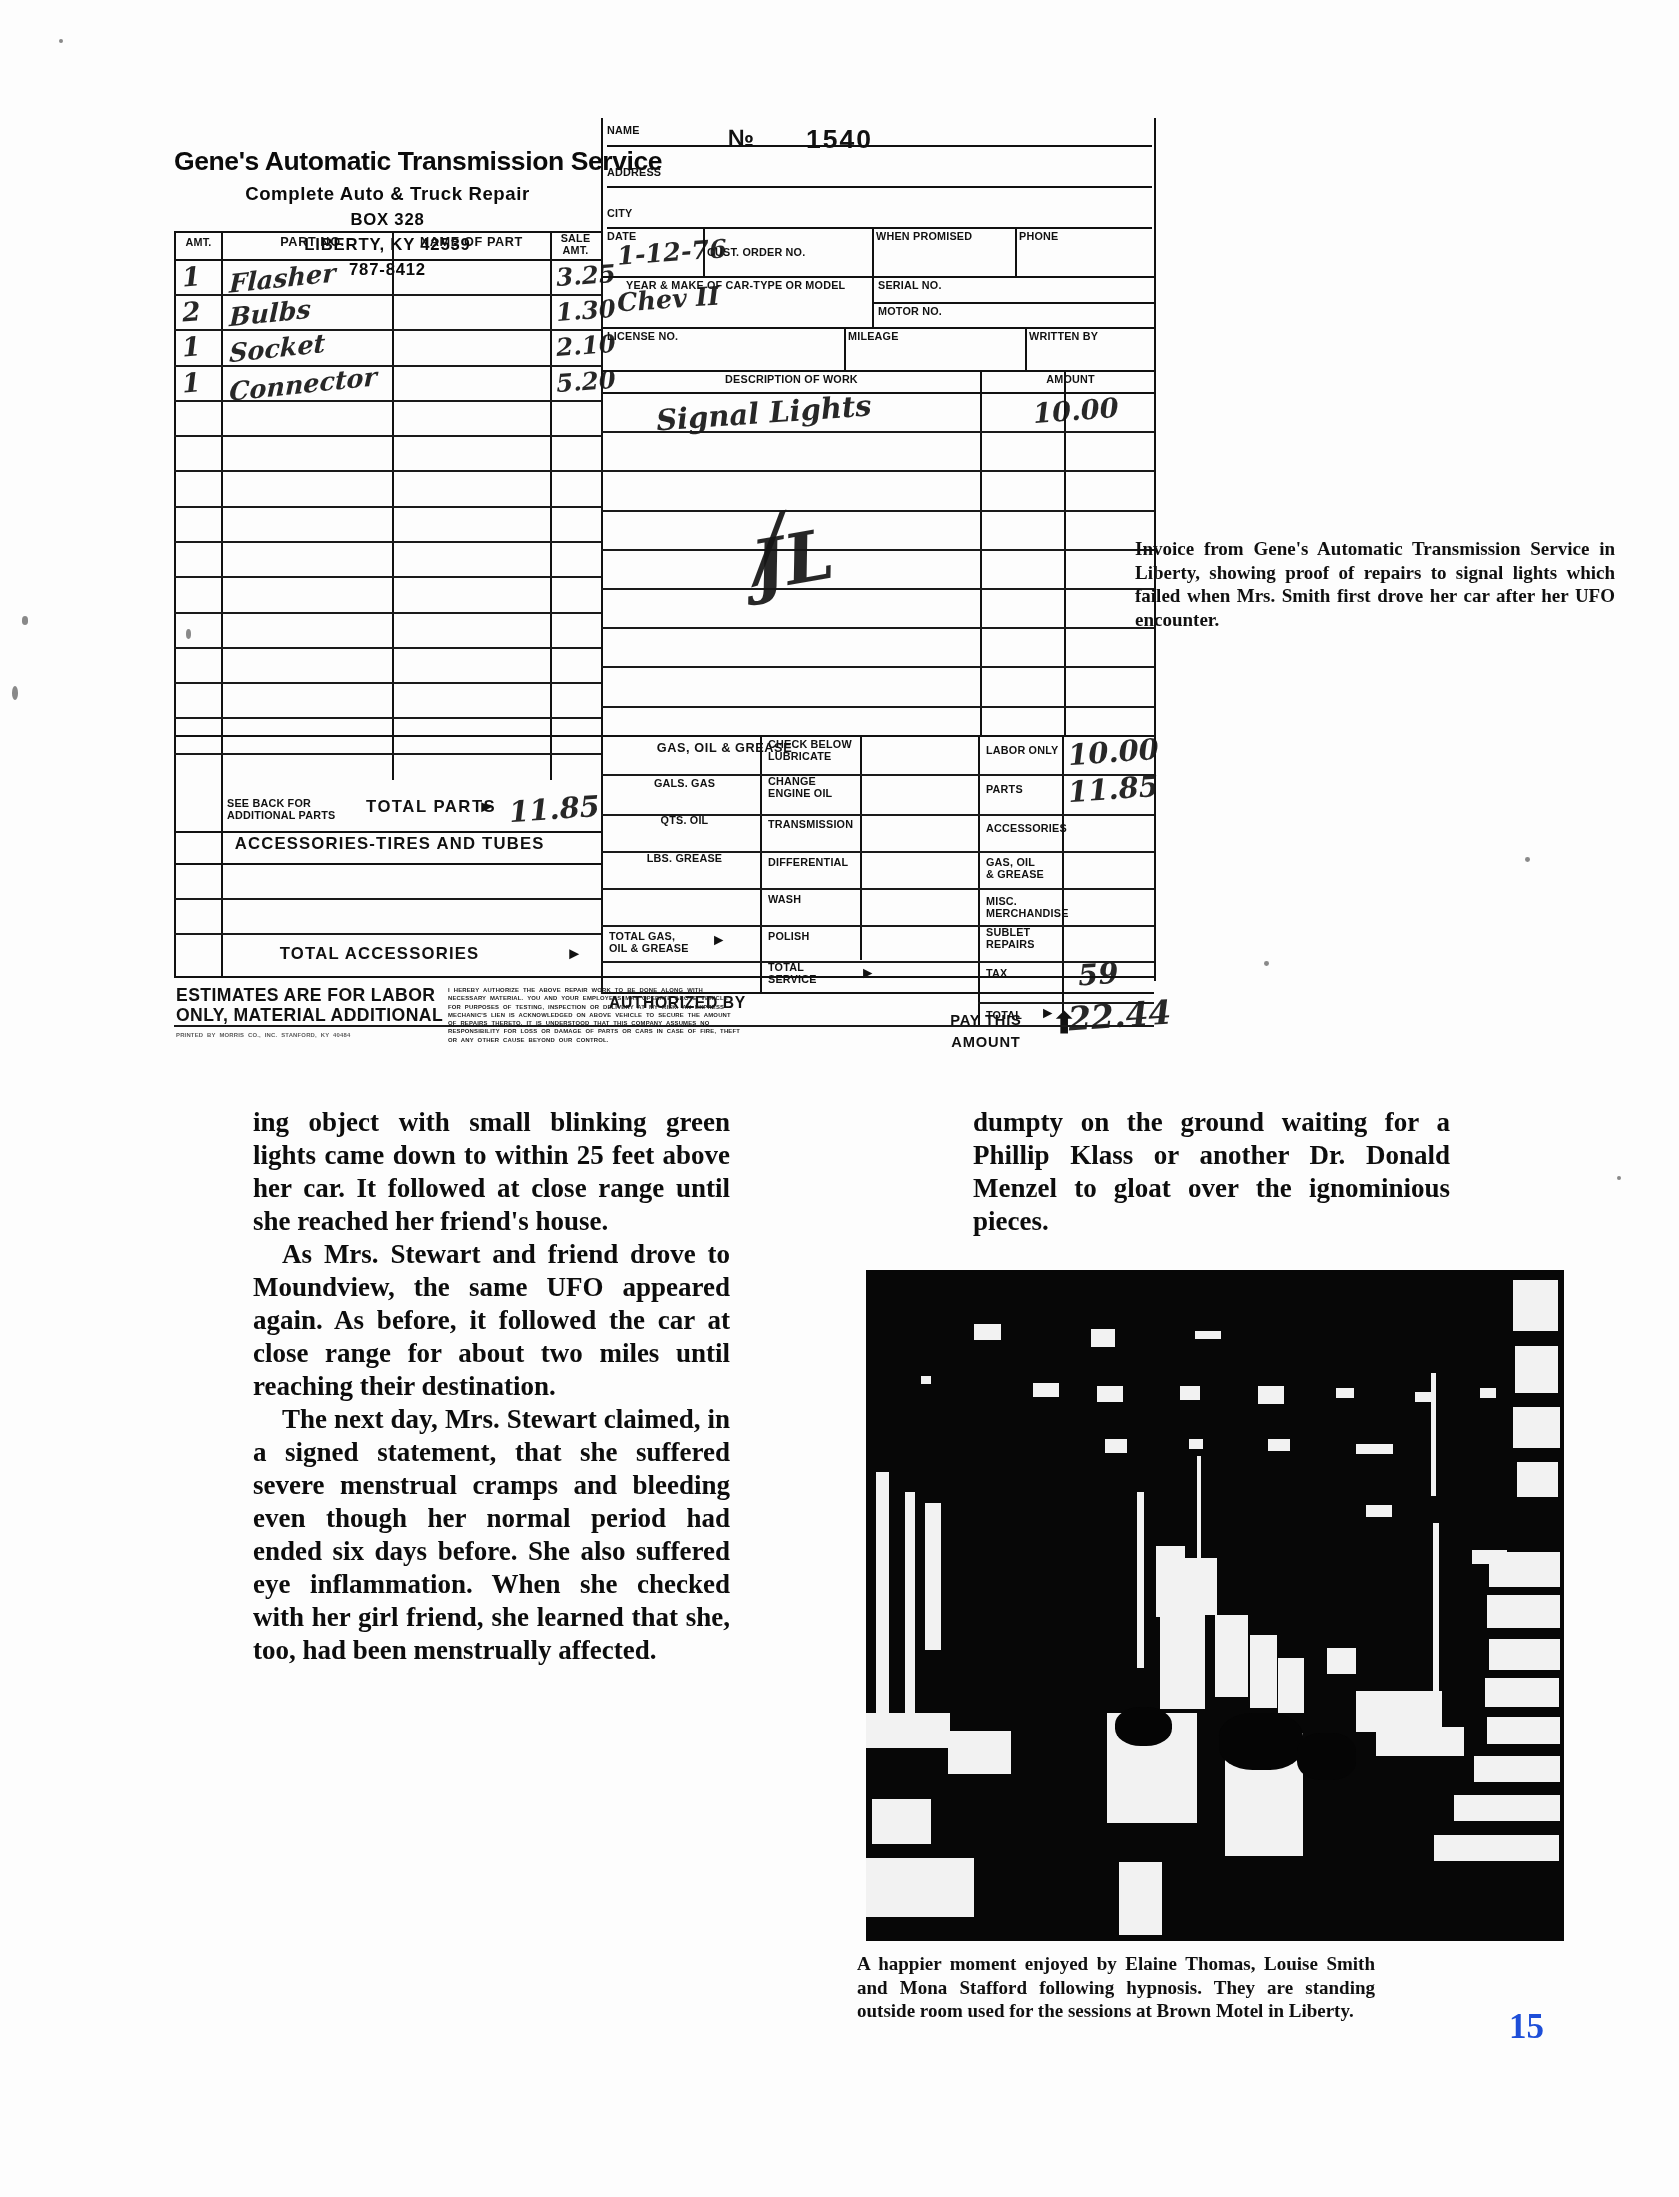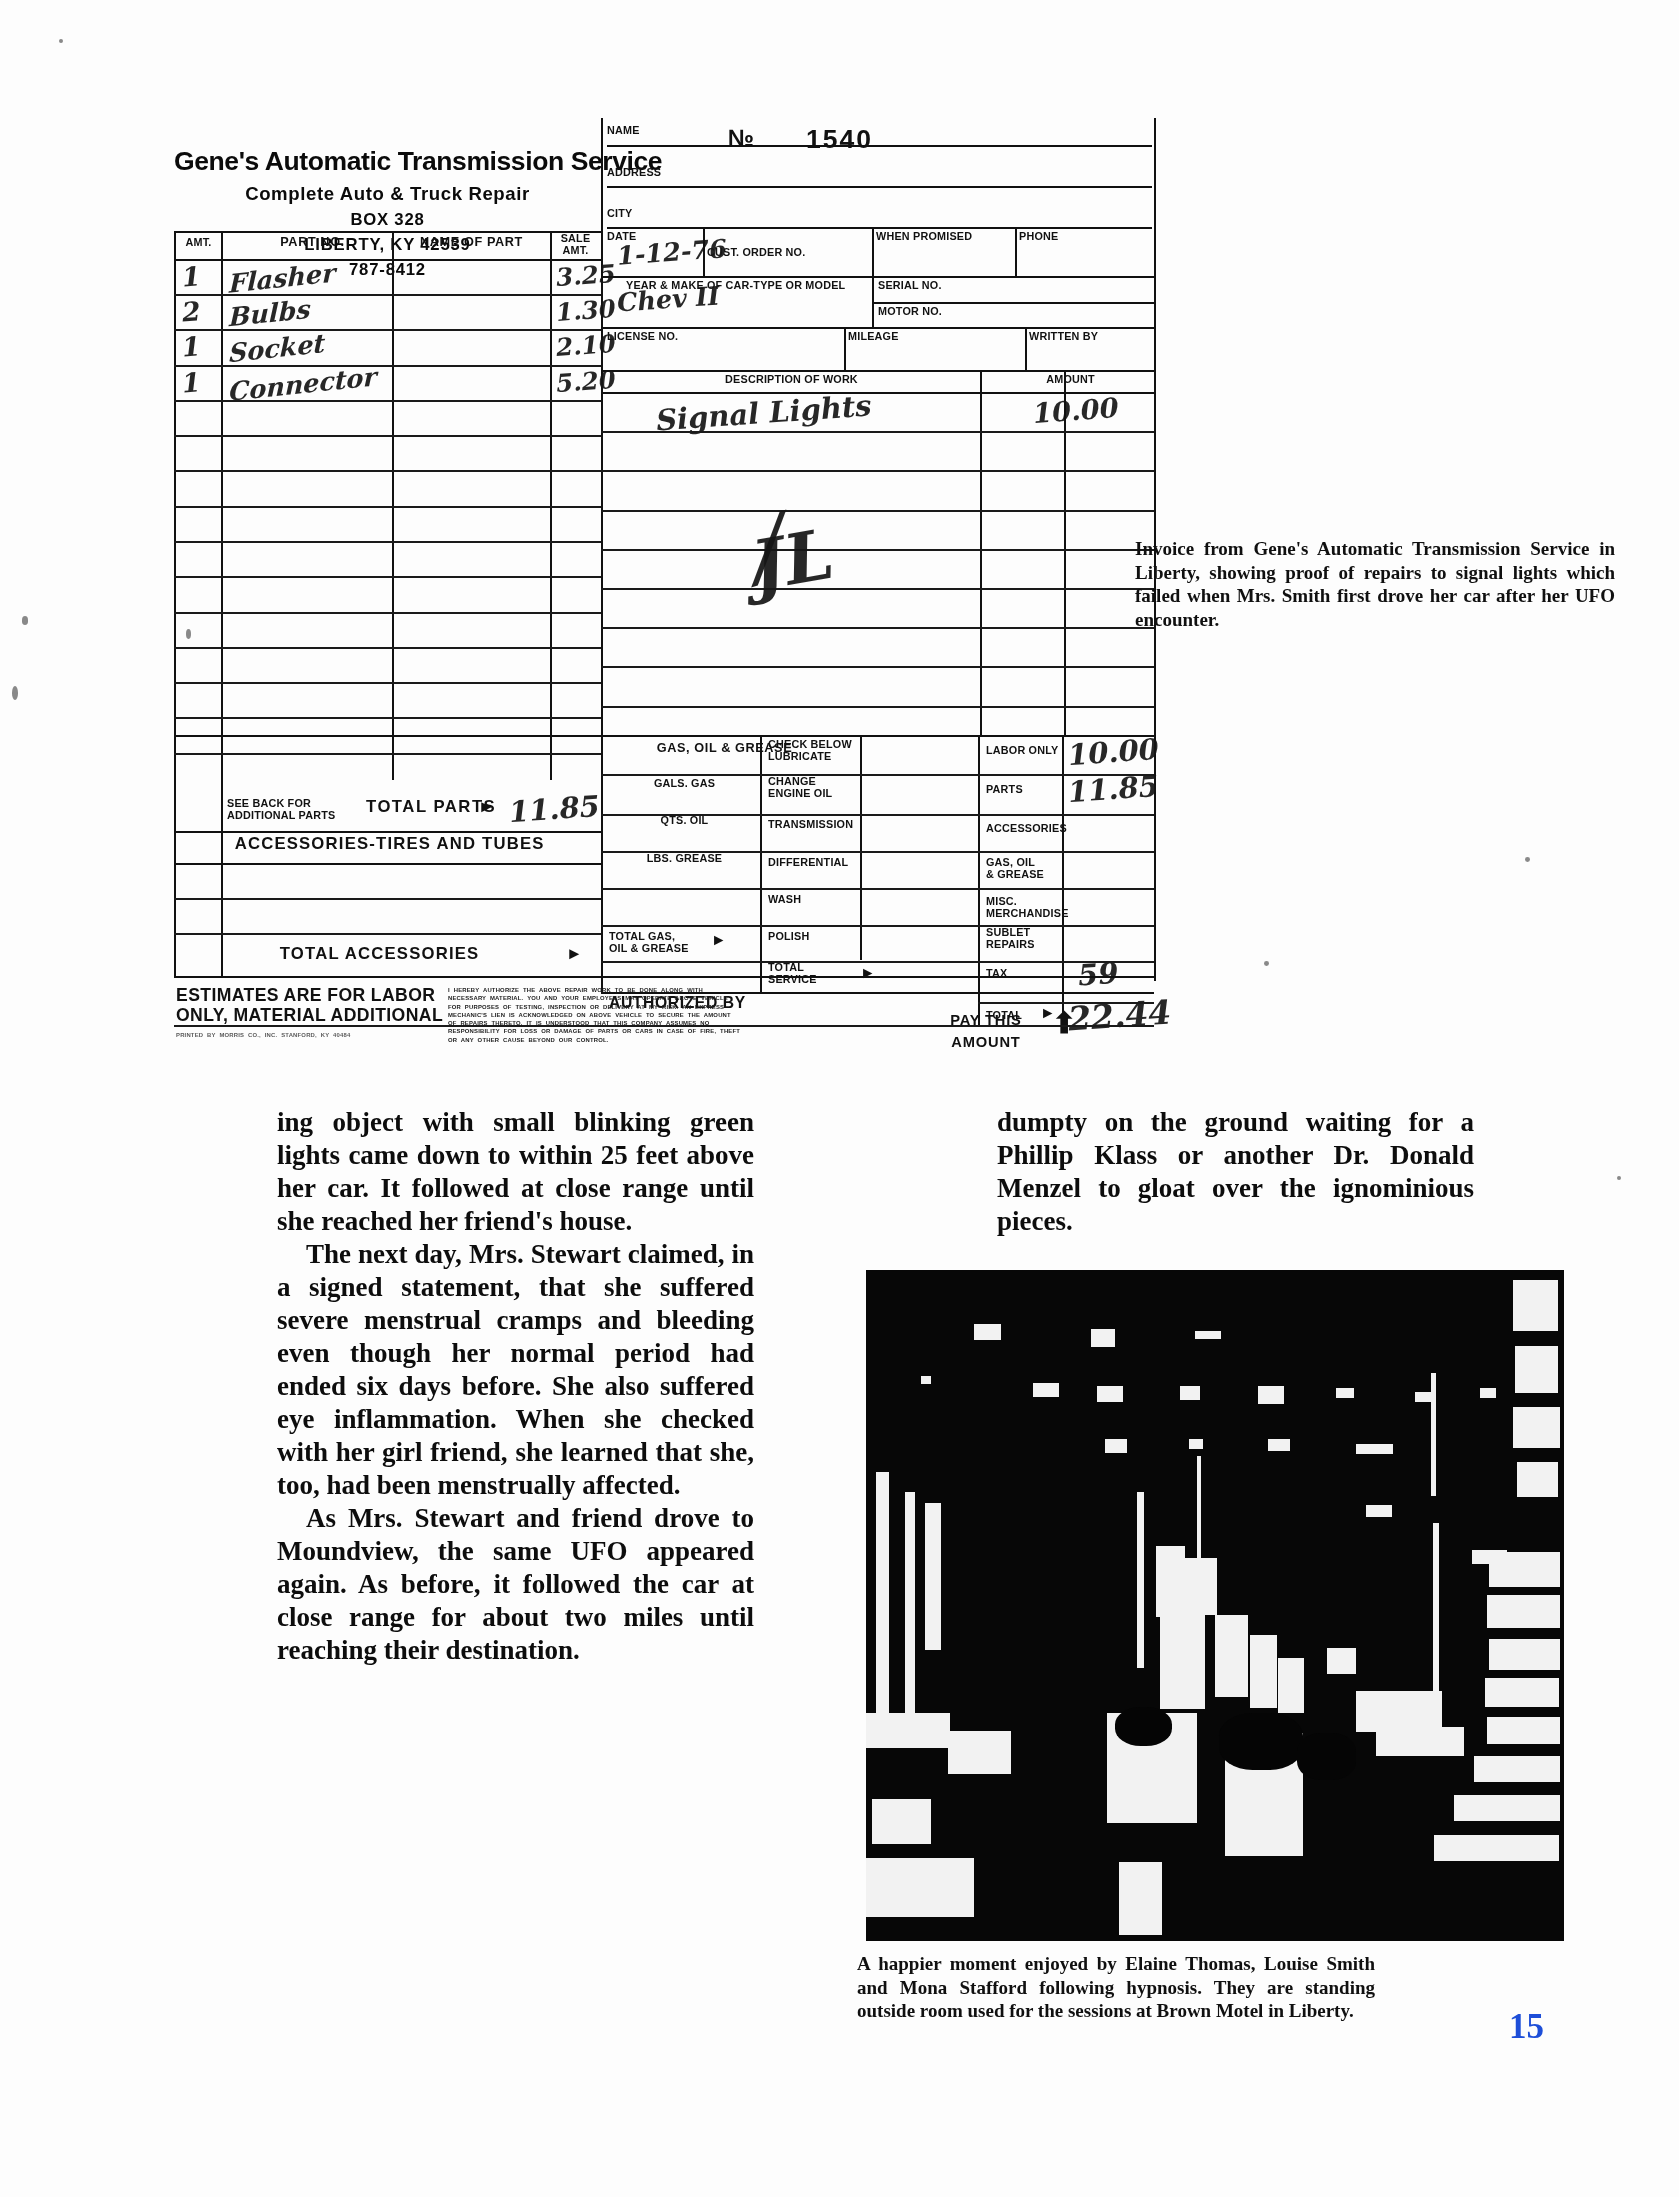--- a/index.html
+++ b/index.html
@@ -42,21 +42,21 @@
   .hw2{transform:rotate(-6deg) skewX(-8deg);}
 
   
   #invoice-caption{position:absolute;left:1135px;top:537px;width:480px;
       font-family:"Liberation Serif",serif;font-weight:bold;font-size:19px;
       line-height:23.5px;text-align:justify;color:#101010;}
 
   
   .col{position:absolute;font-family:"Liberation Serif",serif;
        font-weight:bold;font-size:27px;line-height:33px;
-       text-align:justify;color:#0d0d0d;margin-left:24px;}
+       text-align:justify;color:#0d0d0d;}
   #col-left{left:253px;top:1106px;width:477px;}
   #col-right{left:973px;top:1106px;width:477px;}
   .col p{margin:0;}
   .col p.ind{text-indent:29px;}
 
   
   #photo{position:absolute;left:866px;top:1270px;width:698px;height:671px;
          background:#070707;overflow:hidden;}
   #photo .pg{position:absolute;background:#f2f2f2;}
   #photo .dk{position:absolute;background:#050505;}
@@ -294,22 +294,22 @@
       <div class="hline thin" style="left:427px;top:814px;width:553px;"></div>
       <div class="hline thin" style="left:804px;top:855px;width:176px;"></div>
       <div class="hline thin" style="left:0px;top:878px;width:980px;"></div>
     </div>
   </div>
 
   <div id="invoice-caption">Invoice from Gene's Automatic Transmission Service in Liberty, showing proof of repairs to signal lights which failed when Mrs. Smith first drove her car after her UFO encounter.</div>
 
   <div class="col" id="col-left">
     <p>ing object with small blinking green lights came down to within 25 feet above her car. It followed at close range until she reached her friend's house.</p>
+    <p class="ind">As Mrs. Stewart and friend drove to Moundview, the same UFO appeared again. As before, it followed the car at close range for about two miles until reaching their destination.</p>
     <p class="ind">The next day, Mrs. Stewart claimed, in a signed statement, that she suffered severe menstrual cramps and bleeding even though her normal period had ended six days before. She also suffered eye inflammation. When she checked with her girl friend, she learned that she, too, had been menstrually affected.</p>
-    <p class="ind">As Mrs. Stewart and friend drove to Moundview, the same UFO appeared again. As before, it followed the car at close range for about two miles until reaching their destination.</p>
   </div>
 
   <div class="col" id="col-right">
     <p>dumpty on the ground waiting for a Phillip Klass or another Dr. Donald Menzel to gloat over the ignominious pieces.</p>
   </div>
 
   <div id="photo">
 
     <div class="pg" style="left:108px;top:54px;width:27.4px;height:15.7px;"></div>
     <div class="pg" style="left:167px;top:113px;width:25.5px;height:13.7px;"></div>

